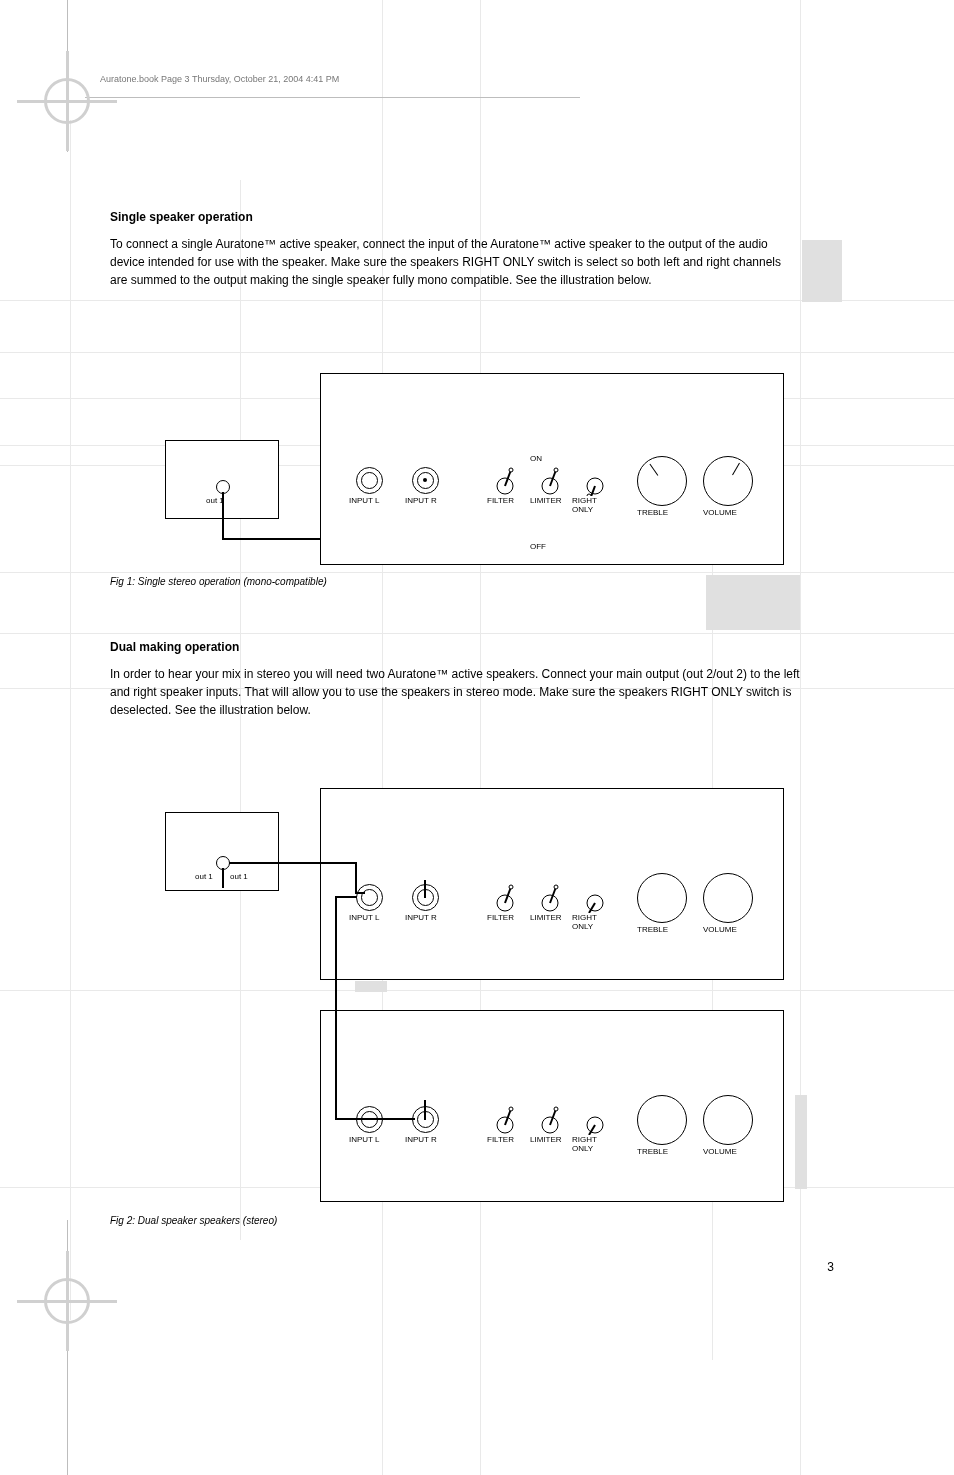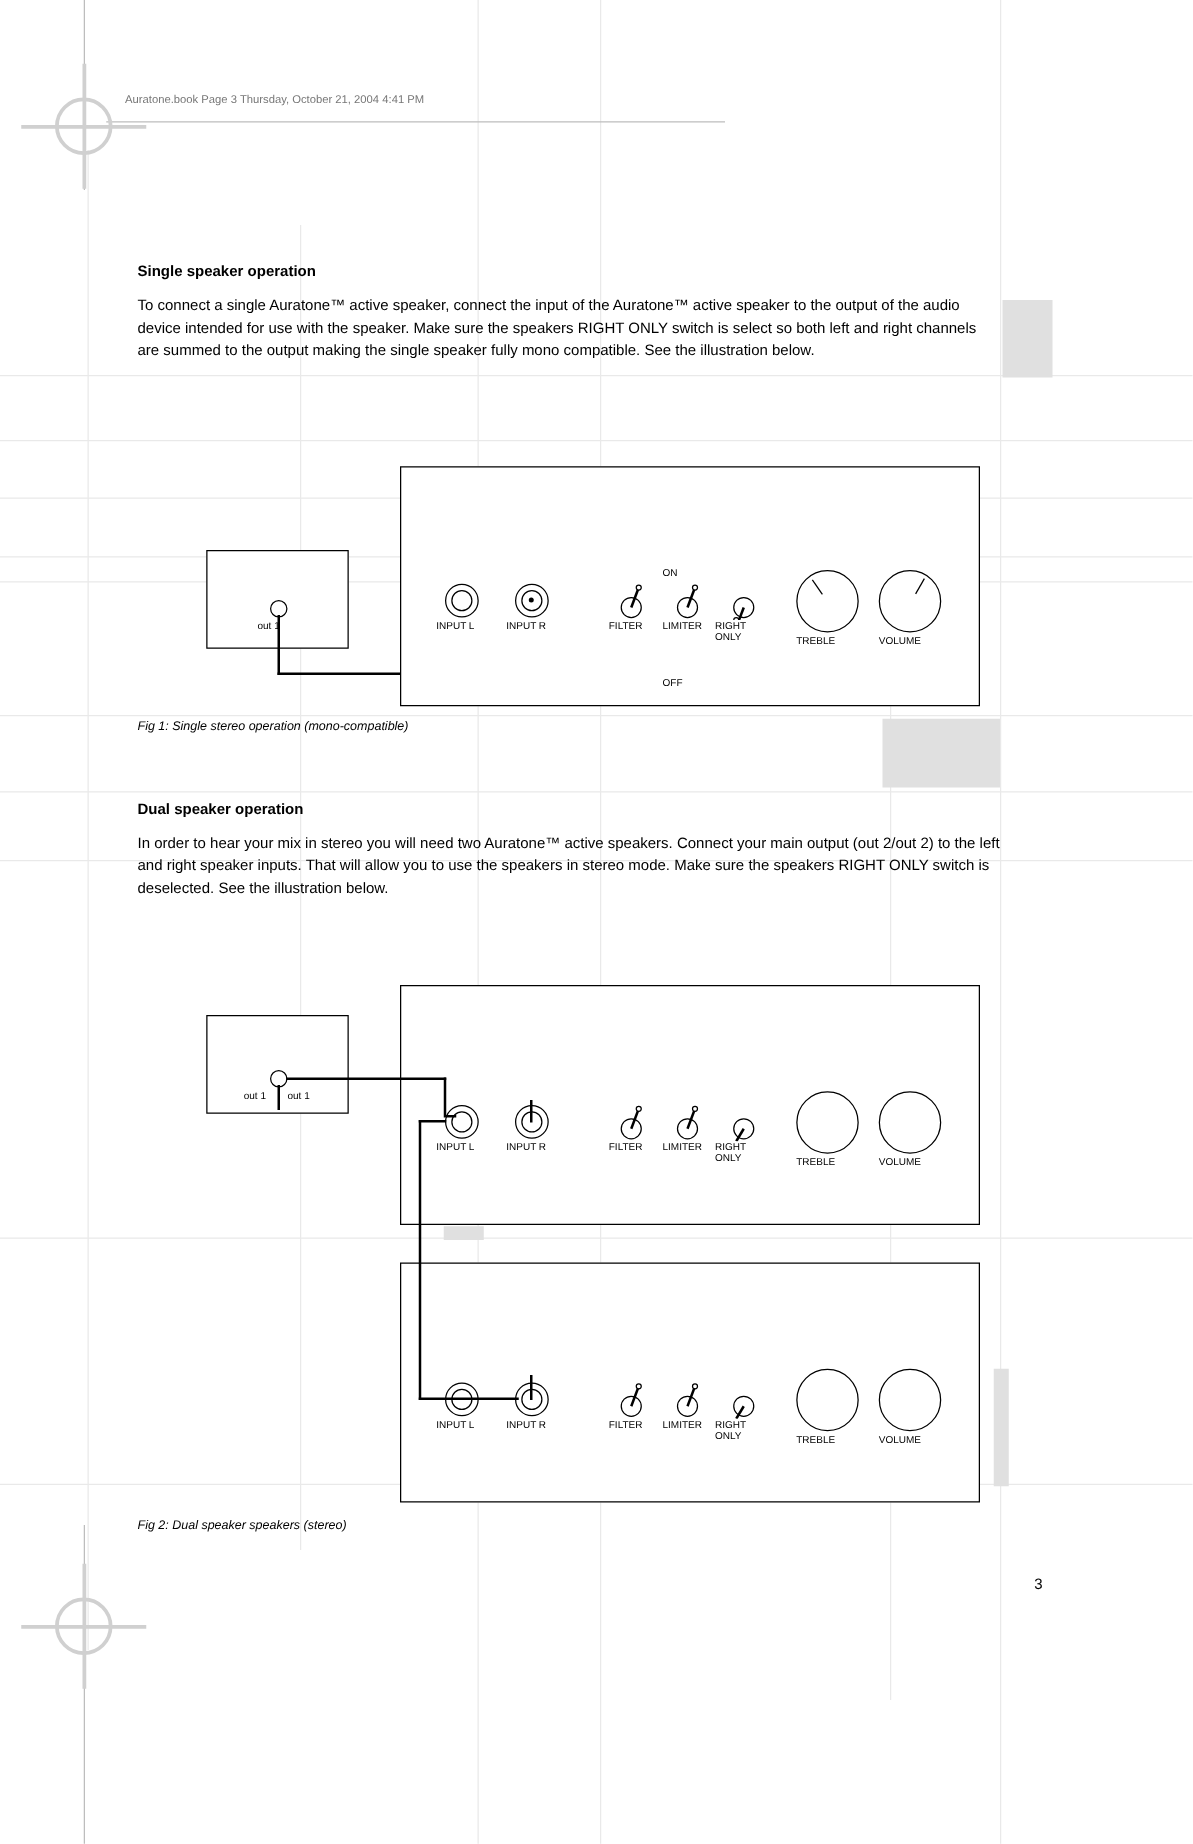--- a/index.html
+++ b/index.html
@@ -110,21 +110,21 @@
     <div class="knob-tick" style="transform:rotate(-35deg);"></div>
   </div>
 <div class="small-label" style="left:637px;top:508px;width:48px;">TREBLE</div>
 <div class="knob" style="left:703px;top:456px;width:48px;height:48px;">
     <div class="knob-tick" style="transform:rotate(30deg);"></div>
   </div>
 <div class="small-label" style="left:703px;top:508px;width:48px;">VOLUME</div>
 
 <div class="caption" style="left:110px;top:576px;">Fig 1: Single stereo operation (mono-compatible)</div>
 
-<div class="section-title" style="left:110px;top:640px;">Dual speaker operation</div>
+<div class="section-title" style="left:110px;top:640px;">Dual making operation</div>
 <div class="body-text" style="left:110px;top:665px;">In order to hear your mix in stereo you will need two Auratone™ active speakers. Connect your main output (out 2/out 2) to the left and right speaker inputs. That will allow you to use the speakers in stereo mode. Make sure the speakers RIGHT ONLY switch is deselected. See the illustration below.</div>
 
 <div class="box" style="left:165px;top:812px;width:112px;height:77px;"></div>
 <div class="socket-outer" style="left:216px;top:856px;width:12px;height:12px;"></div>
 <div class="small-label" style="left:195px;top:872px;width:30px;">out 1</div>
 <div class="small-label" style="left:230px;top:872px;width:30px;">out 1</div>
 
 <div class="box" style="left:320px;top:788px;width:462px;height:190px;"></div>
 
 <div class="socket-outer" style="left:356px;top:884px;width:25px;height:25px;"></div>

